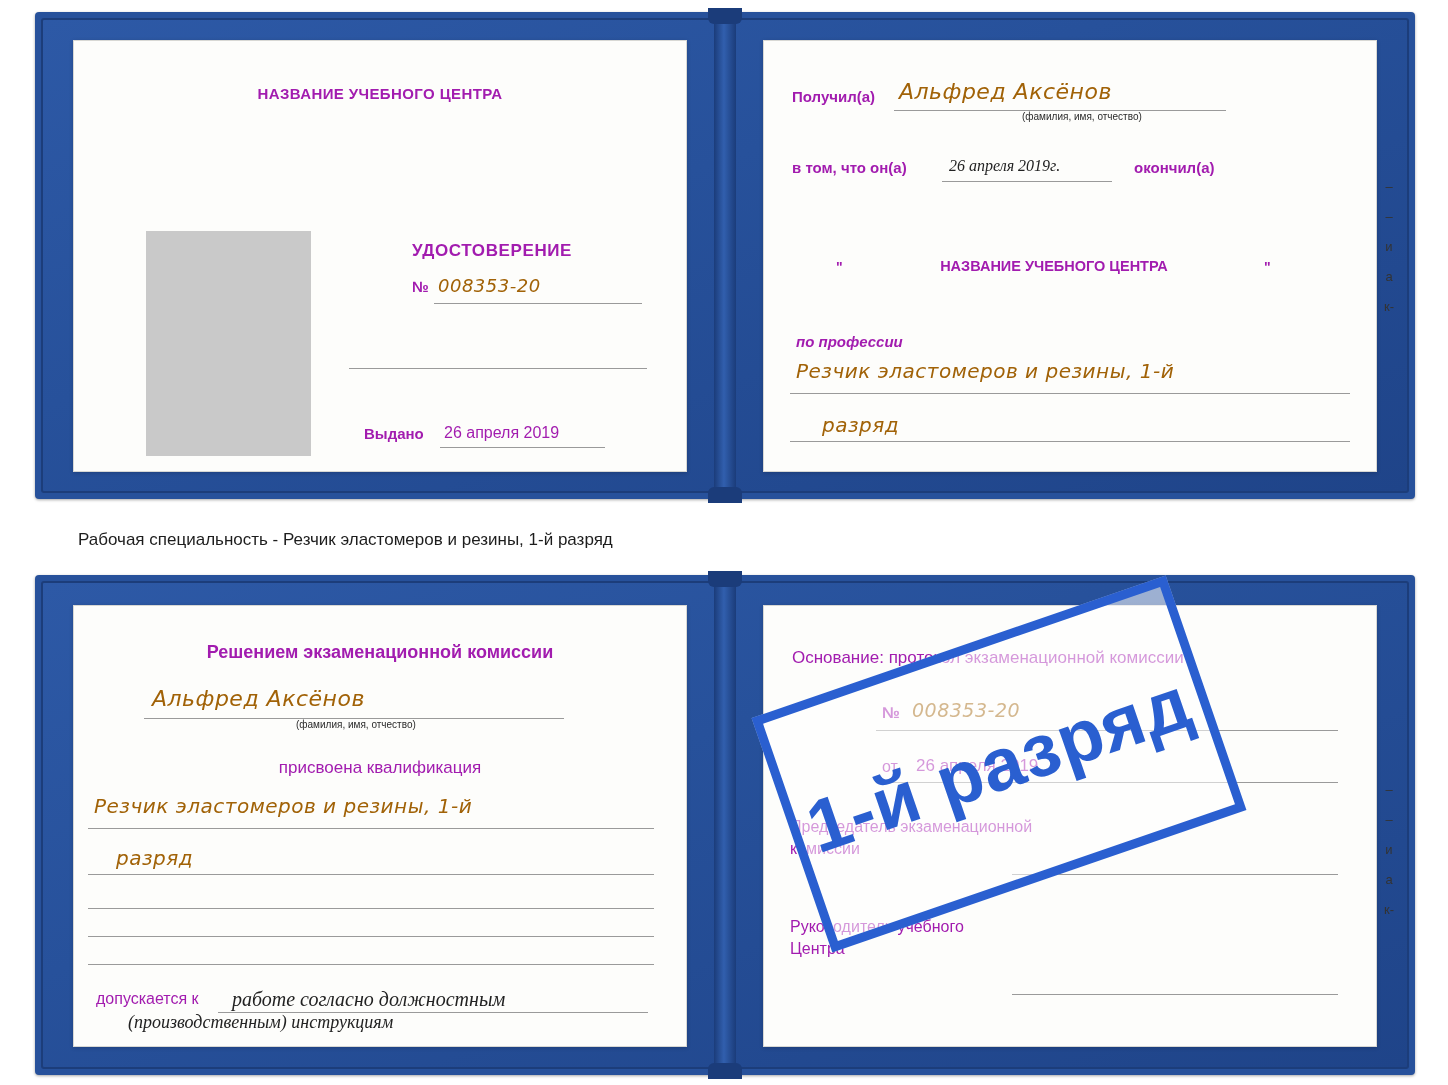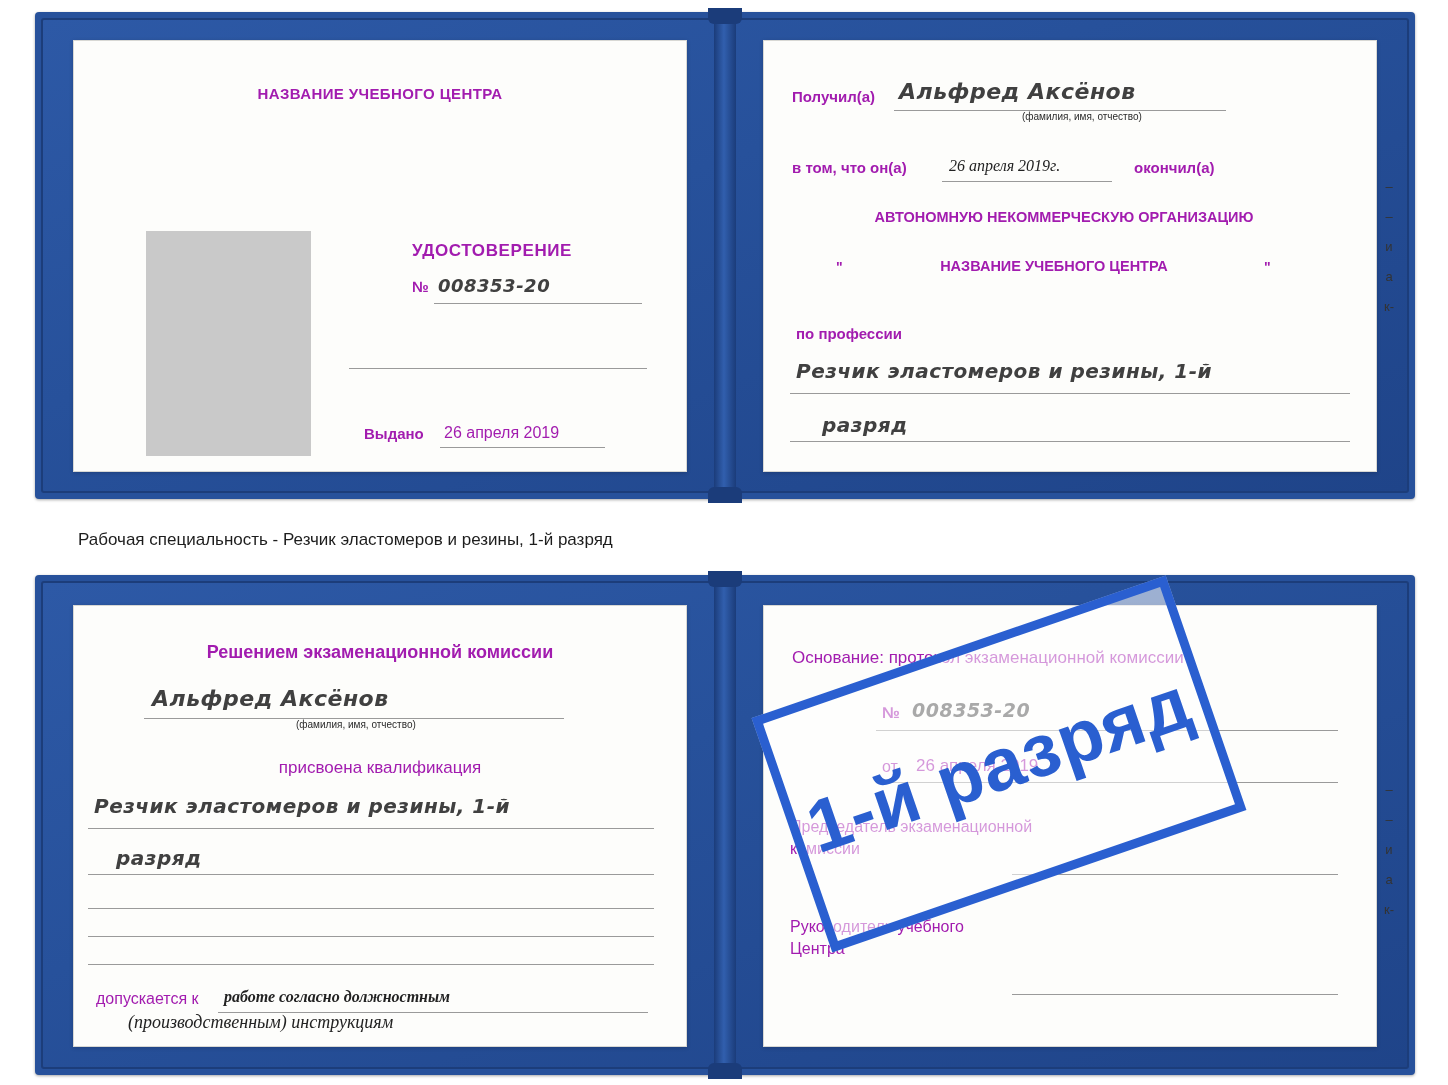--- a/index.html
+++ b/index.html
@@ -67,23 +67,23 @@
   
   .t {
     position: absolute;
     white-space: pre;
     color: #a21caf;
   }
   .bold { font-weight: bold; }
   .center { text-align: center; }
   .hand {
     font-family: "DejaVu Sans", sans-serif;
-    color: #404040;
+    color: #a16207;
     font-style: italic;
-    font-weight: bold;
+    font-weight: normal;
     letter-spacing: .5px;
   }
   .hand-dark {
     font-family: "Liberation Serif", serif;
     color: #222;
     font-style: italic;
   }
   .rule {
     position: absolute;
     border-bottom: 1px solid #9a9a9a;
@@ -169,26 +169,25 @@
     <div class="t bold" style="left:28px; top:47px; font-size:15px;">Получил(а)</div>
     <div class="t hand" style="left:135px; top:38px; font-size:22px;">Альфред Аксёнов</div>
     <div class="rule" style="left:130px; top:69px; width:332px;"></div>
     <div class="t tiny" style="left:258px; top:70px;">(фамилия, имя, отчество)</div>
 
     <div class="t bold" style="left:28px; top:118px; font-size:15px;">в том, что он(а)</div>
     <div class="t hand-dark" style="left:185px; top:116px; font-size:16px;">26 апреля 2019г.</div>
     <div class="rule" style="left:178px; top:140px; width:170px;"></div>
     <div class="t bold" style="left:370px; top:118px; font-size:15px;">окончил(а)</div>
 
-    <div class="t bold center" style="left:20px; top:168px; width:560px; font-size:14.5px;">АВТОНОМНУЮ НЕКОММЕРЧЕСКУЮ ОРГАНИЗАЦИЮ</div>
     <div class="t bold" style="left:72px; top:218px; font-size:14px;">"</div>
     <div class="t bold center" style="left:90px; top:217px; width:400px; font-size:14.5px;">НАЗВАНИЕ УЧЕБНОГО ЦЕНТРА</div>
     <div class="t bold" style="left:500px; top:218px; font-size:14px;">"</div>
 
-    <div class="t bold" style="left:32px; top:284px; font-size:15px;">по профессии</div>
+    <div class="t bold" style="left:32px; top:292px; font-size:15px;font-style:italic;">по профессии</div>
 
     <div class="t hand" style="left:32px; top:318px; font-size:20px;">Резчик эластомеров и резины, 1-й</div>
     <div class="rule" style="left:26px; top:352px; width:560px;"></div>
 
     <div class="t hand" style="left:58px; top:372px; font-size:20px;">разряд</div>
     <div class="rule" style="left:26px; top:400px; width:560px;"></div>
   </div>
 
   <div class="edge-col" style="top:160px;">
     <div>–</div>
@@ -217,21 +216,21 @@
     <div class="rule" style="left:14px; top:222px; width:566px;"></div>
 
     <div class="t hand" style="left:42px; top:240px; font-size:20px;">разряд</div>
     <div class="rule" style="left:14px; top:268px; width:566px;"></div>
 
     <div class="rule" style="left:14px; top:302px; width:566px;"></div>
     <div class="rule" style="left:14px; top:330px; width:566px;"></div>
     <div class="rule" style="left:14px; top:358px; width:566px;"></div>
 
     <div class="t" style="left:22px; top:384px; font-size:16px;">допускается к</div>
-    <div class="t hand-dark" style="left:150px; top:382px; font-size:16px;font-weight:bold;">работе согласно должностным</div>
+    <div class="t hand-dark" style="left:158px; top:382px; font-size:20px;">работе согласно должностным</div>
     <div class="rule" style="left:144px; top:406px; width:430px;"></div>
     <div class="t hand-dark" style="left:22px; top:406px; font-size:18px;margin-left:32px;">(производственным) инструкциям</div>
   </div>
 
   <div class="spine"></div>
 
   <div class="page right">
     <div class="t" style="left:28px; top:42px; font-size:17px;">Основание: протокол экзаменационной комиссии</div>
 
     <div class="t bold" style="left:118px; top:98px; font-size:16px;">№</div>

